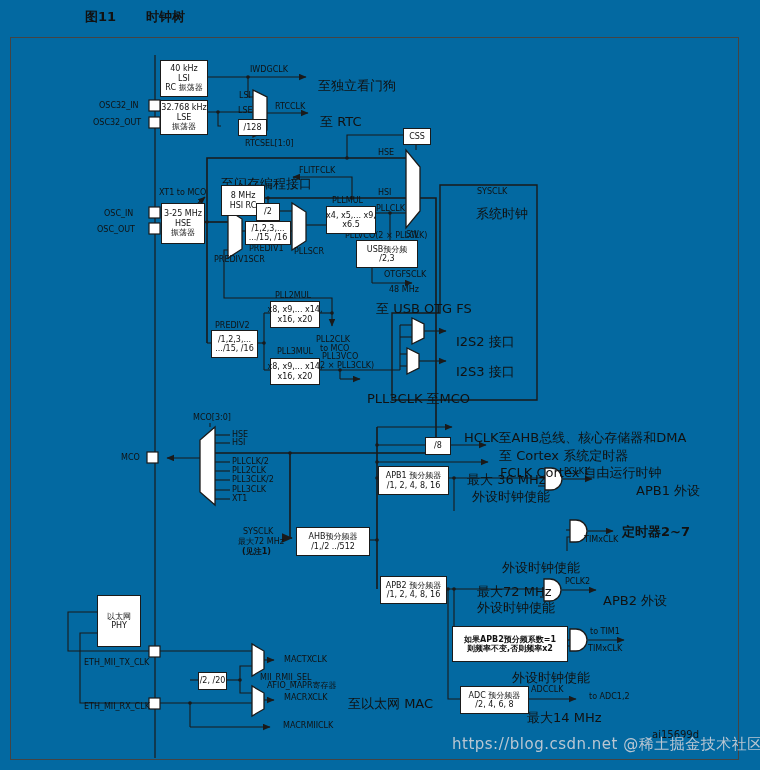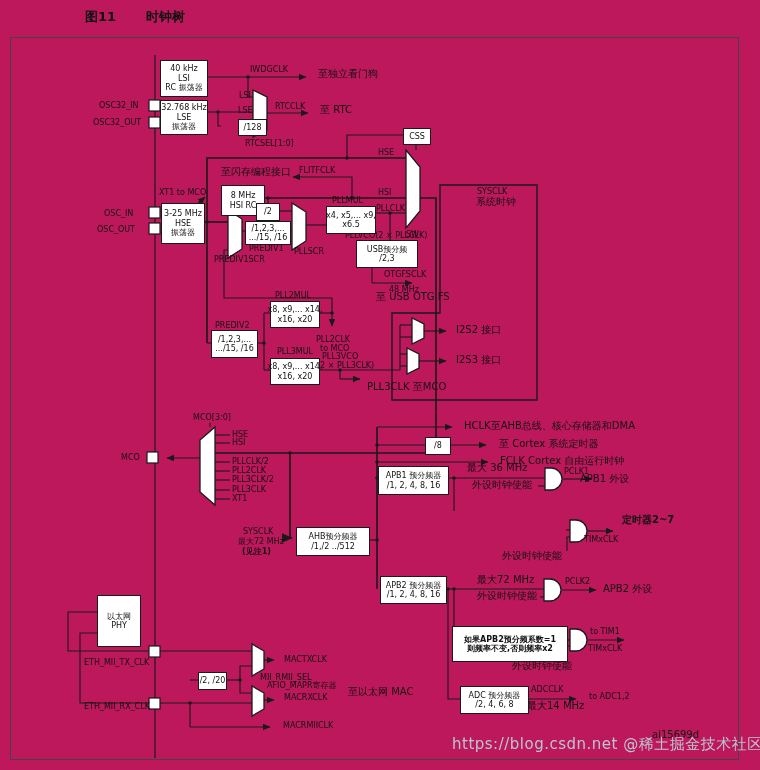--- a/index.html
+++ b/index.html
@@ -1,24 +1,24 @@
 <!DOCTYPE html>
 <html><head>
 <meta charset="utf-8">
 <style>
   html,body{margin:0;padding:0;background:#fff;}
-  #stage{position:relative;width:760px;height:770px;background:#be185d;overflow:hidden;
+  #stage{position:relative;width:760px;height:770px;background:#0369a1;overflow:hidden;
          font-family:"DejaVu Sans","Liberation Sans",sans-serif;color:#111;}
   #wiring{position:absolute;left:0;top:0;z-index:1;}
   #frame{position:absolute;left:10px;top:37px;width:727px;height:721px;border:1px solid #444;z-index:0;}
   #title{position:absolute;left:85px;top:8px;font-size:13px;font-weight:bold;z-index:3;}
   #title span{margin-right:30px;}
   #labels-layer{position:absolute;left:0;top:0;width:760px;height:770px;z-index:2;padding-left:30px;}
   .lbl{position:absolute;font-size:8px;line-height:9px;white-space:nowrap;}
-  .s9{font-size:10px;line-height:10px;}
+  .s9{font-size:13px;line-height:10px;margin-top:12px;}
   .bold{font-weight:bold;}
   .dbox{position:absolute;border:1.3px solid #1a1a1a;background:#fff;display:flex;
         flex-direction:column;justify-content:center;align-items:center;
         font-size:8px;line-height:9.5px;text-align:center;white-space:nowrap;z-index:2;}
   #watermark{position:absolute;left:452px;top:735px;width:300px;font-size:15px;color:#b9c6d2;
              z-index:4;white-space:nowrap;letter-spacing:.5px;}
   #figcode{position:absolute;left:652px;top:729px;font-size:10px;z-index:3;}
 </style>
 </head>
 <body>
@@ -316,21 +316,21 @@
       <div class="lbl" style="left: 232px; top: 494px;">XT1</div>
       <div class="lbl" style="left: 243px; top: 527px;">SYSCLK</div>
       <div class="lbl" style="left: 238px; top: 537px;">最大72 MHz</div>
       <div class="lbl bold" style="left: 242px; top: 547px;">(见注1)</div>
       <div class="lbl s9" style="left: 464px; top: 421px;">HCLK至AHB总线、核心存储器和DMA</div>
       <div class="lbl s9" style="left: 499px; top: 439px;">至 Cortex 系统定时器</div>
       <div class="lbl s9" style="left: 500px; top: 456px;">FCLK Cortex 自由运行时钟</div>
       <div class="lbl s9" style="left: 467px; top: 463px;">最大 36 MHz</div>
       <div class="lbl s9" style="left: 472px; top: 480px;">外设时钟使能</div>
       <div class="lbl" style="left: 564px; top: 467px;">PCLK1</div>
-      <div class="lbl s9" style="left: 580px; top: 474px;">APB1 外设</div>
+      <div class="lbl s9" style="left: 636px; top: 474px;">APB1 外设</div>
       <div class="lbl s9" style="left: 502px; top: 551px;">外设时钟使能</div>
       <div class="lbl" style="left: 584px; top: 535px;">TIMxCLK</div>
       <div class="lbl s9 bold" style="left: 622px; top: 515px;">定时器2~7</div>
       <div class="lbl s9" style="left: 477px; top: 575px;">最大72 MHz</div>
       <div class="lbl s9" style="left: 477px; top: 591px;">外设时钟使能</div>
       <div class="lbl" style="left: 565px; top: 577px;">PCLK2</div>
       <div class="lbl s9" style="left: 603px; top: 584px;">APB2 外设</div>
       <div class="lbl" style="left: 590px; top: 627px;">to TIM1</div>
       <div class="lbl" style="left: 588px; top: 644px;">TIMxCLK</div>
       <div class="lbl s9" style="left: 512px; top: 661px;">外设时钟使能</div>

